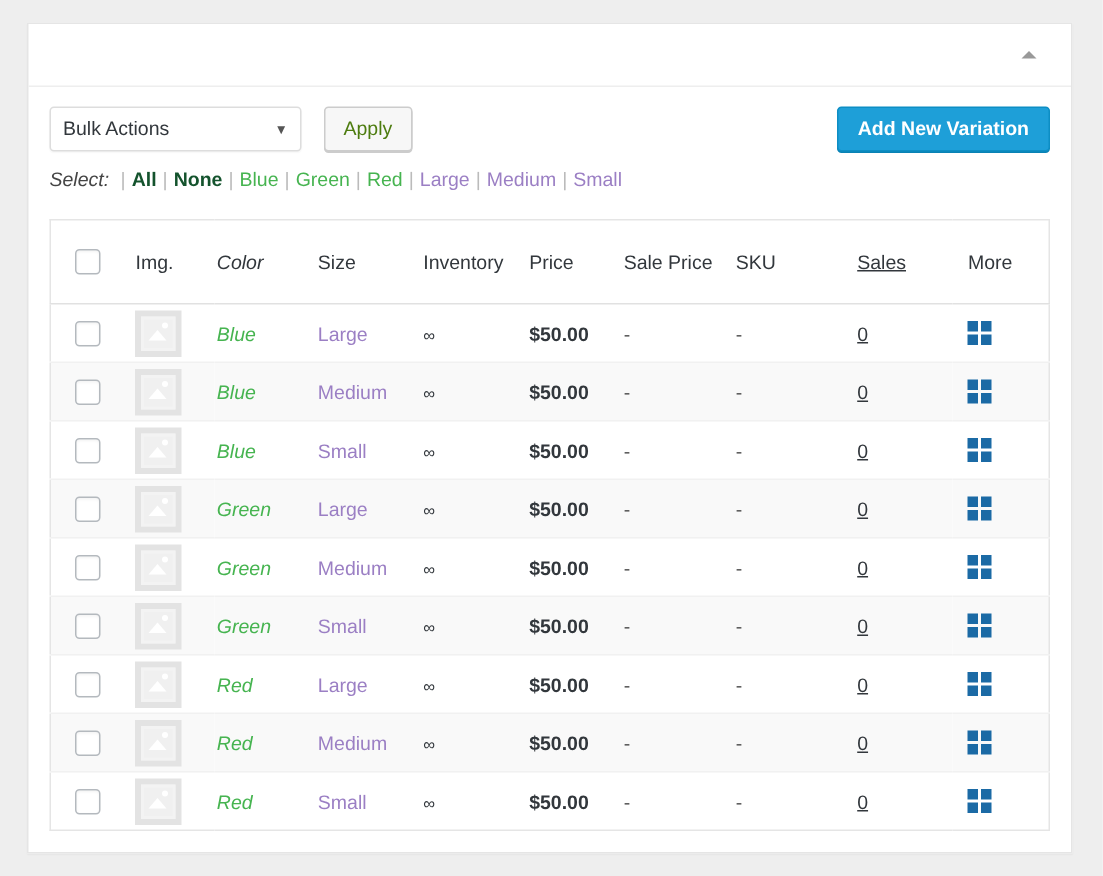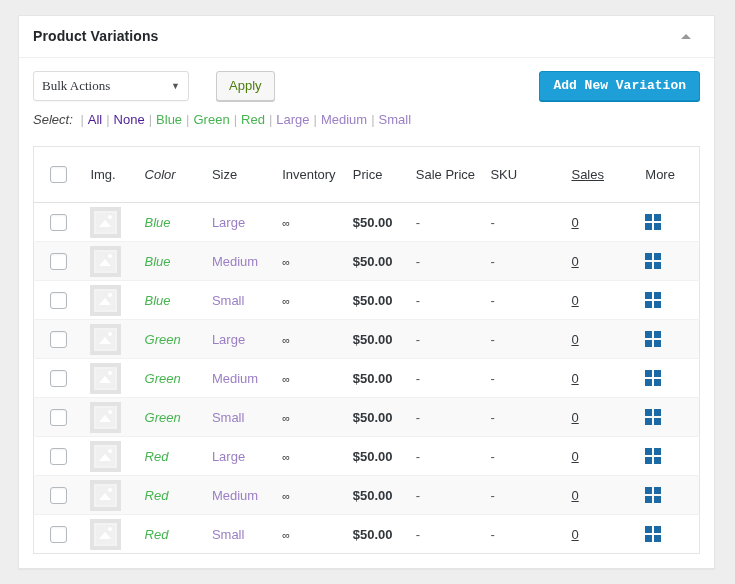--- a/index.html
+++ b/index.html
@@ -66,29 +66,29 @@
     padding: 13px 14px 14px 14px;
   }
   .toolbar {
     position: relative;
     height: 32px;
   }
   .bulk-select {
     position: absolute;
     left: 0;
     top: 0;
-    width: 156px;
+    width: 168px;
     height: 30px;
     box-sizing: border-box;
     border: 1px solid #dddddd;
     border-radius: 3px;
     background: #ffffff;
     color: #32373c;
     font-size: 13px;
-    font-family: Liberation Serif, serif;
+    font-family: Liberation Sans, sans-serif;
     padding: 0 24px 0 8px;
     line-height: 28px;
     cursor: pointer;
     box-shadow: 0 1px 1px rgba(0,0,0,0.03);
   }
   .bulk-select .sel-caret {
     position: absolute;
     right: 8px;
     top: 0;
     font-size: 9px;
@@ -119,39 +119,39 @@
     height: 30px;
     box-sizing: border-box;
     padding: 0 13px;
     line-height: 28px;
     border: 1px solid #0d8ec4;
     border-radius: 3px;
     background: #1e9fd8;
     color: #ffffff;
     font-size: 13px;
     font-weight: bold;
-    font-family: Liberation Mono, monospace;
+    font-family: Liberation Sans, sans-serif;
     cursor: pointer;
     box-shadow: 0 1px 0 #0a82b4;
     white-space: nowrap;
   }
 
   
   .select-links {
     margin-top: 9px;
     font-size: 13px;
     color: #444444;
     line-height: 16px;
     white-space: nowrap;
   }
   .select-links .sl-label { color: #444444; font-style: italic; }
   .select-links .sep { color: #bbbbbb; margin: 0 4px; }
   .select-links .sl-strong {
-    color: #4c1d95;
-    font-weight: normal;
+    color: #14532d;
+    font-weight: bold;
     cursor: pointer;
   }
   .select-links .sl-color {
     color: #46b450;
     cursor: pointer;
   }
   .select-links .sl-size {
     color: #9b7fc4;
     cursor: pointer;
   }
@@ -295,21 +295,20 @@
   .more-icon i.b { right: 0; top: 0; }
   .more-icon i.c { left: 0; bottom: 0; }
   .more-icon i.d { right: 0; bottom: 0; }
 </style>
 </head>
 <body>
 
 <div class="postbox">
 
   <div class="postbox-header">
-    <div class="postbox-title">Product Variations</div>
     <div class="toggle-handle">
       <span class="toggle-arrow"></span>
     </div>
   </div>
 
   <div class="inside">
 
     <div class="toolbar">
       <div class="bulk-select">
         <span>Bulk Actions</span>

